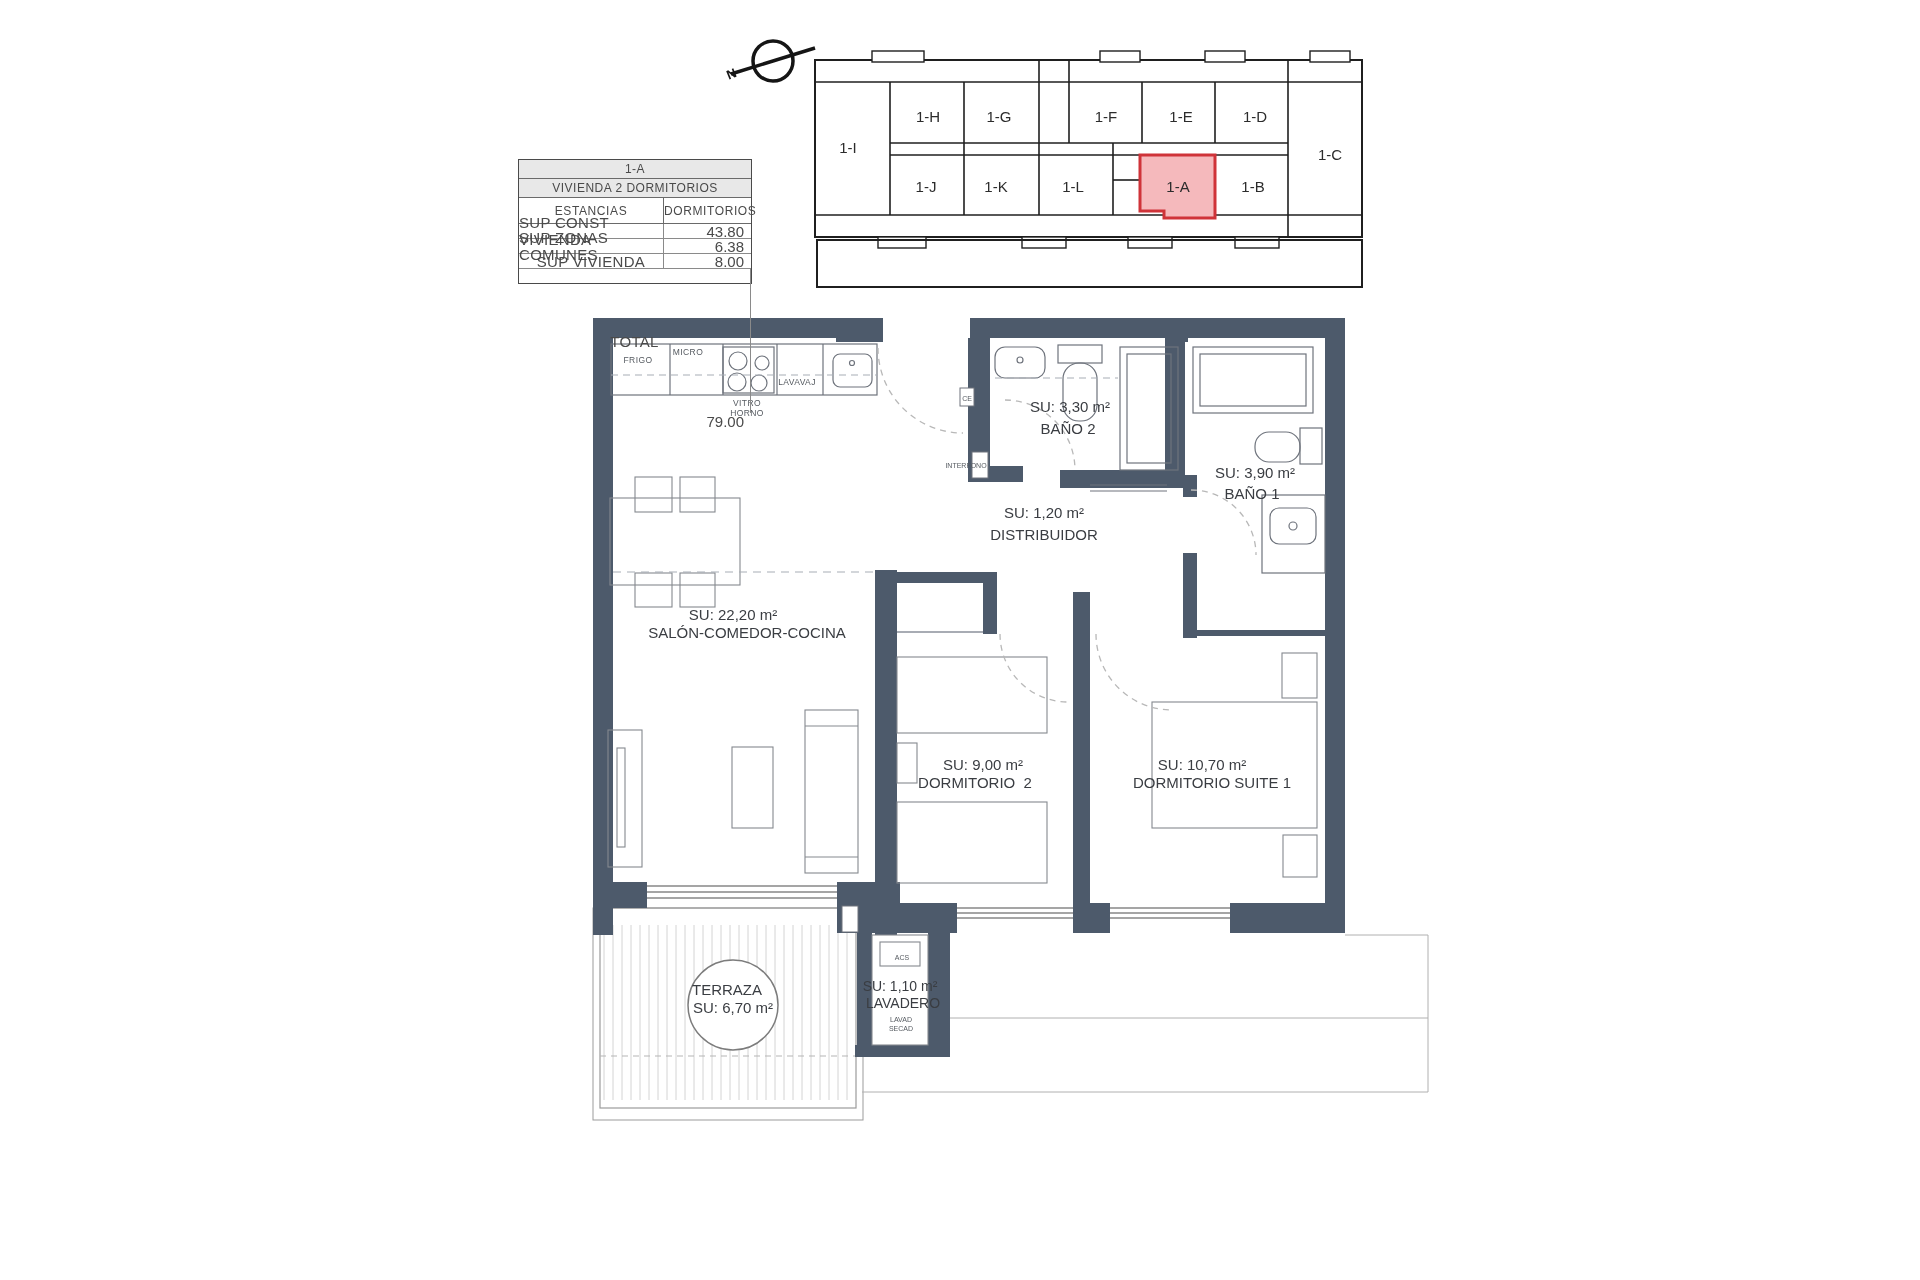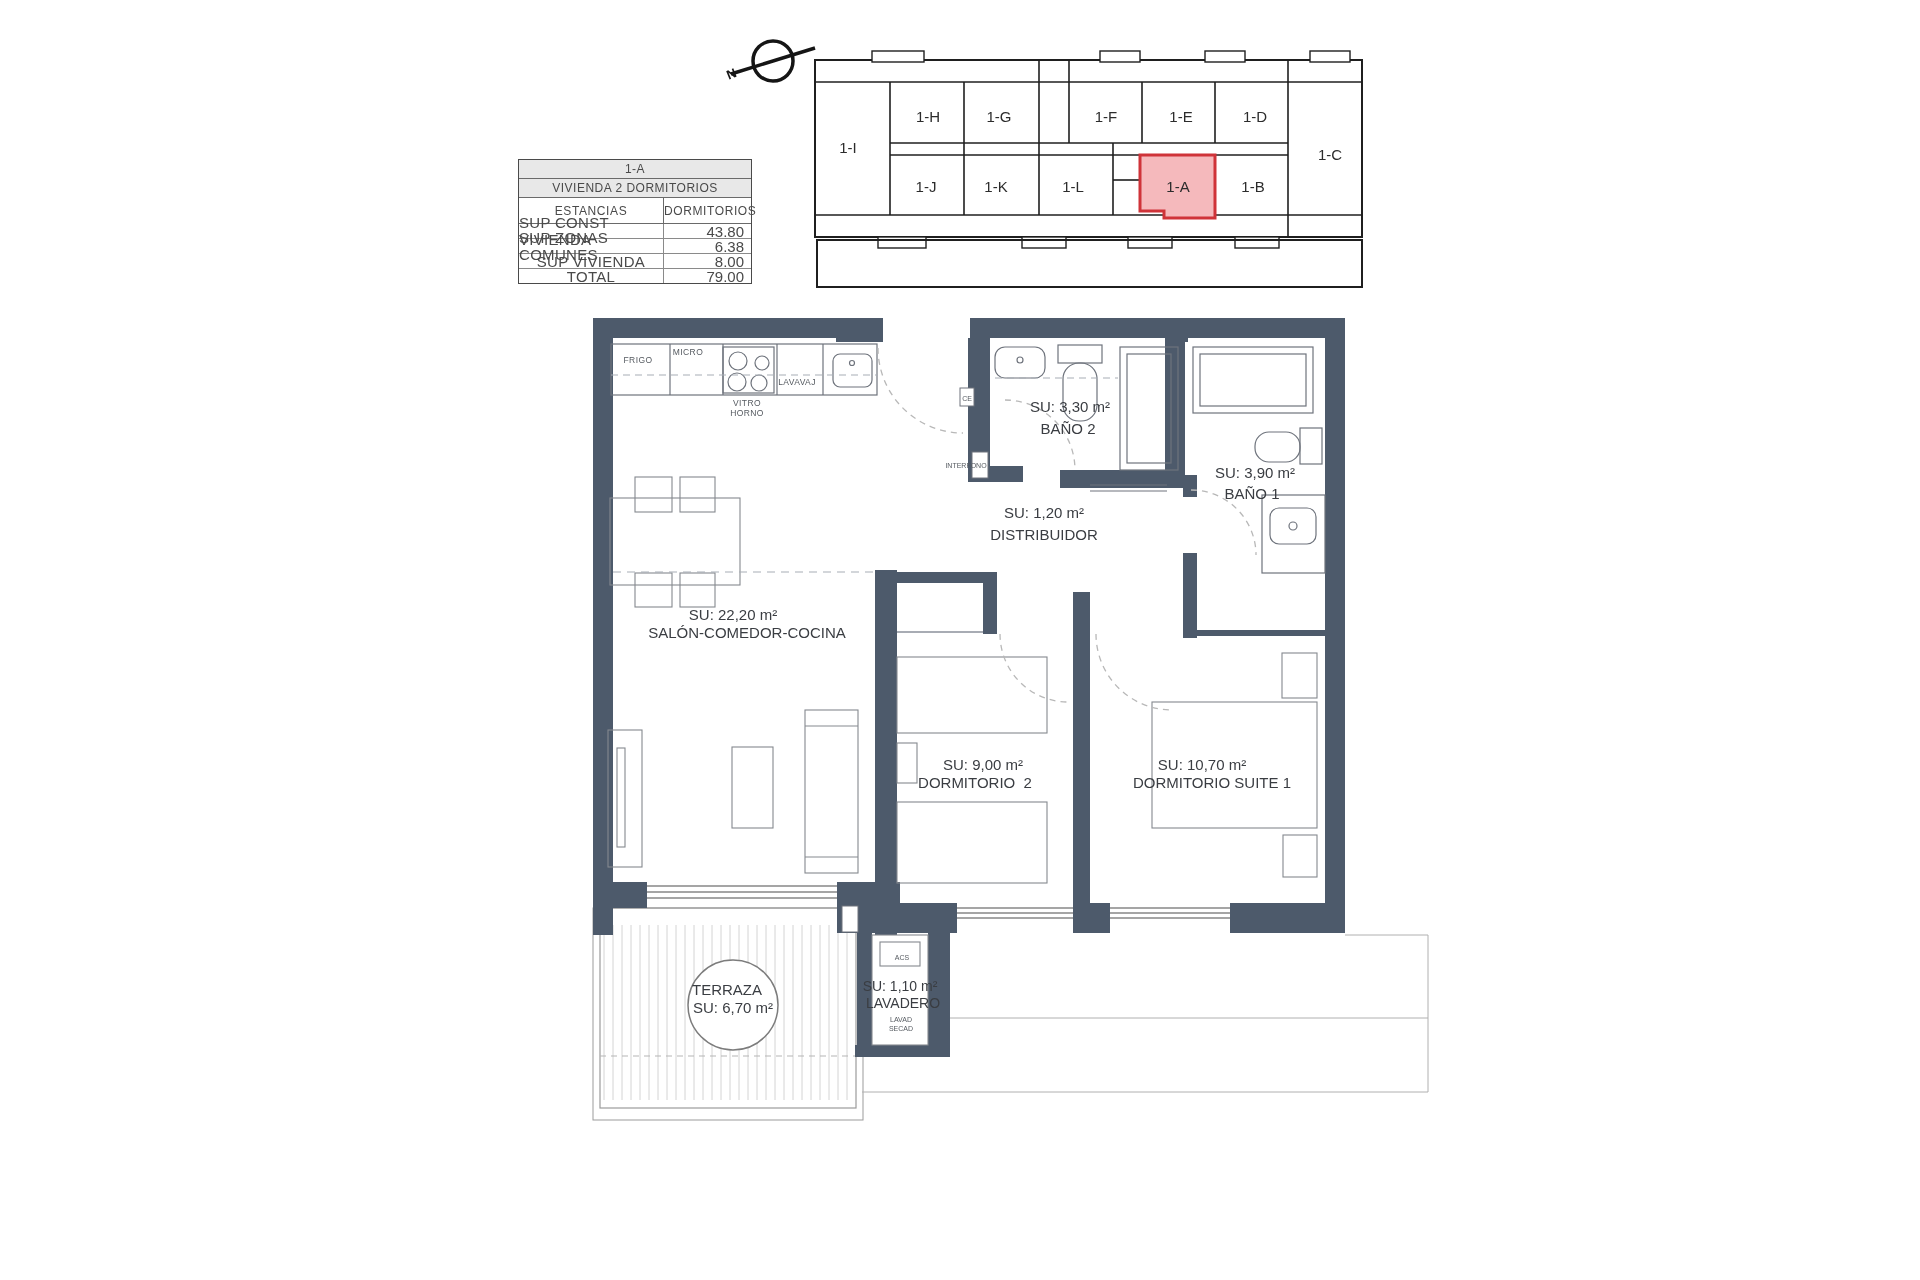--- a/index.html
+++ b/index.html
@@ -20,21 +20,21 @@
   .tiny-lb{font-size:7px;fill:#555a60;}
   .key-lb{font-size:15px;fill:#2c2c2c;}
   .mid-lb{font-size:14px;fill:var(--txt);}
   
   .itable{position:absolute;left:518px;top:159px;width:234px;border:1.5px solid #4a4a4a;box-sizing:border-box;background:#fff;color:#4a4a4a;}
   .it-h1,.it-h2{height:18px;line-height:18px;text-align:center;background:#e8e8e8;border-bottom:1px solid #6a6a6a;font-size:12px;letter-spacing:.5px;}
   .it-cols{display:flex;height:25px;border-bottom:1px solid #6a6a6a;}
   .it-cols>div{flex:1;font-size:12px;letter-spacing:.6px;display:flex;align-items:center;justify-content:center;}
   .it-cols>div:first-child{flex:0 0 144px;border-right:1px solid #6a6a6a;}
   .it-row{display:flex;height:14px;border-bottom:1px solid #8a8a8a;font-size:15px;}
-  .it-row:last-child{border-bottom:none;}
+  .it-row:last-child{border-bottom:none;flex-direction:column;}
   .it-row .lab{flex:0 0 144px;border-right:1px solid #8a8a8a;display:flex;align-items:center;justify-content:center;letter-spacing:.3px;}
   .it-row .val{flex:1;display:flex;align-items:center;justify-content:flex-end;padding-right:7px;}
 </style>
 </head>
 <body>
 
 <svg class="plan-svg" width="1920" height="1280" viewBox="0 0 1920 1280">
 
   <g>
     <circle cx="773" cy="61" r="20" fill="none" stroke="#151515" stroke-width="3.5"></circle>

